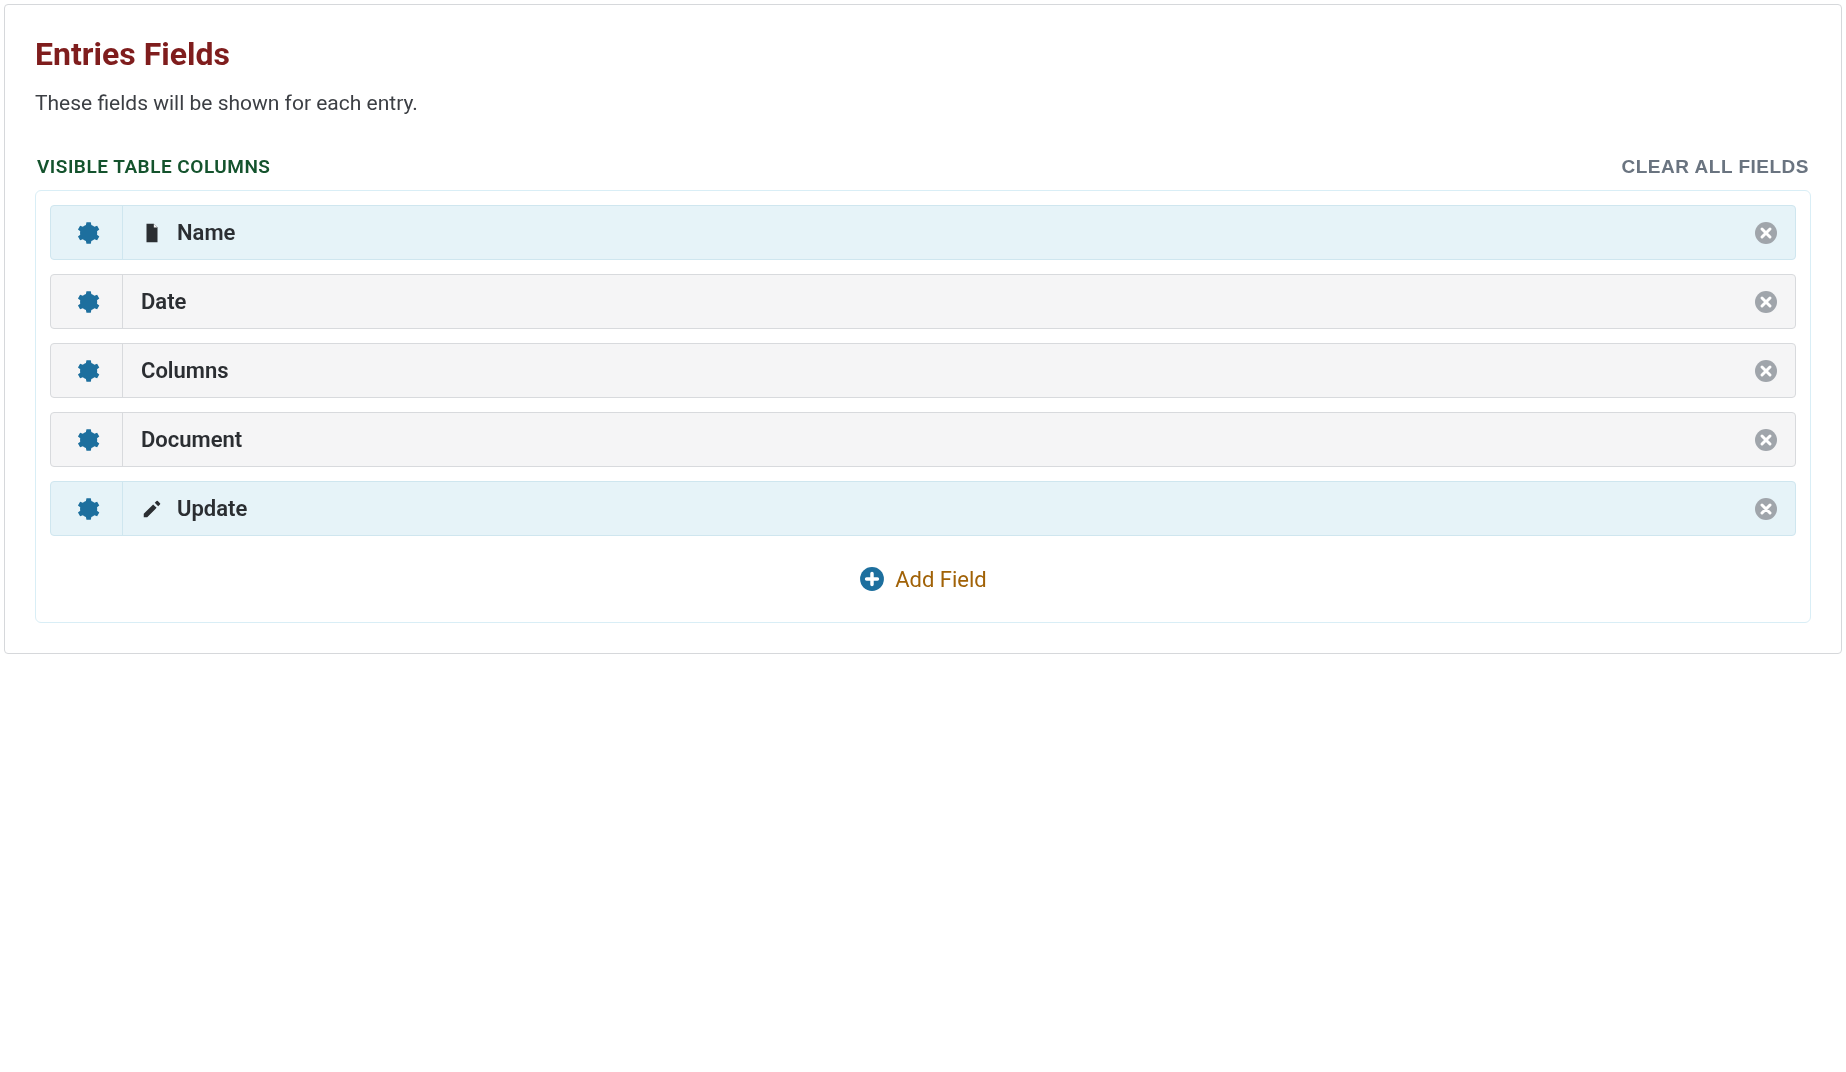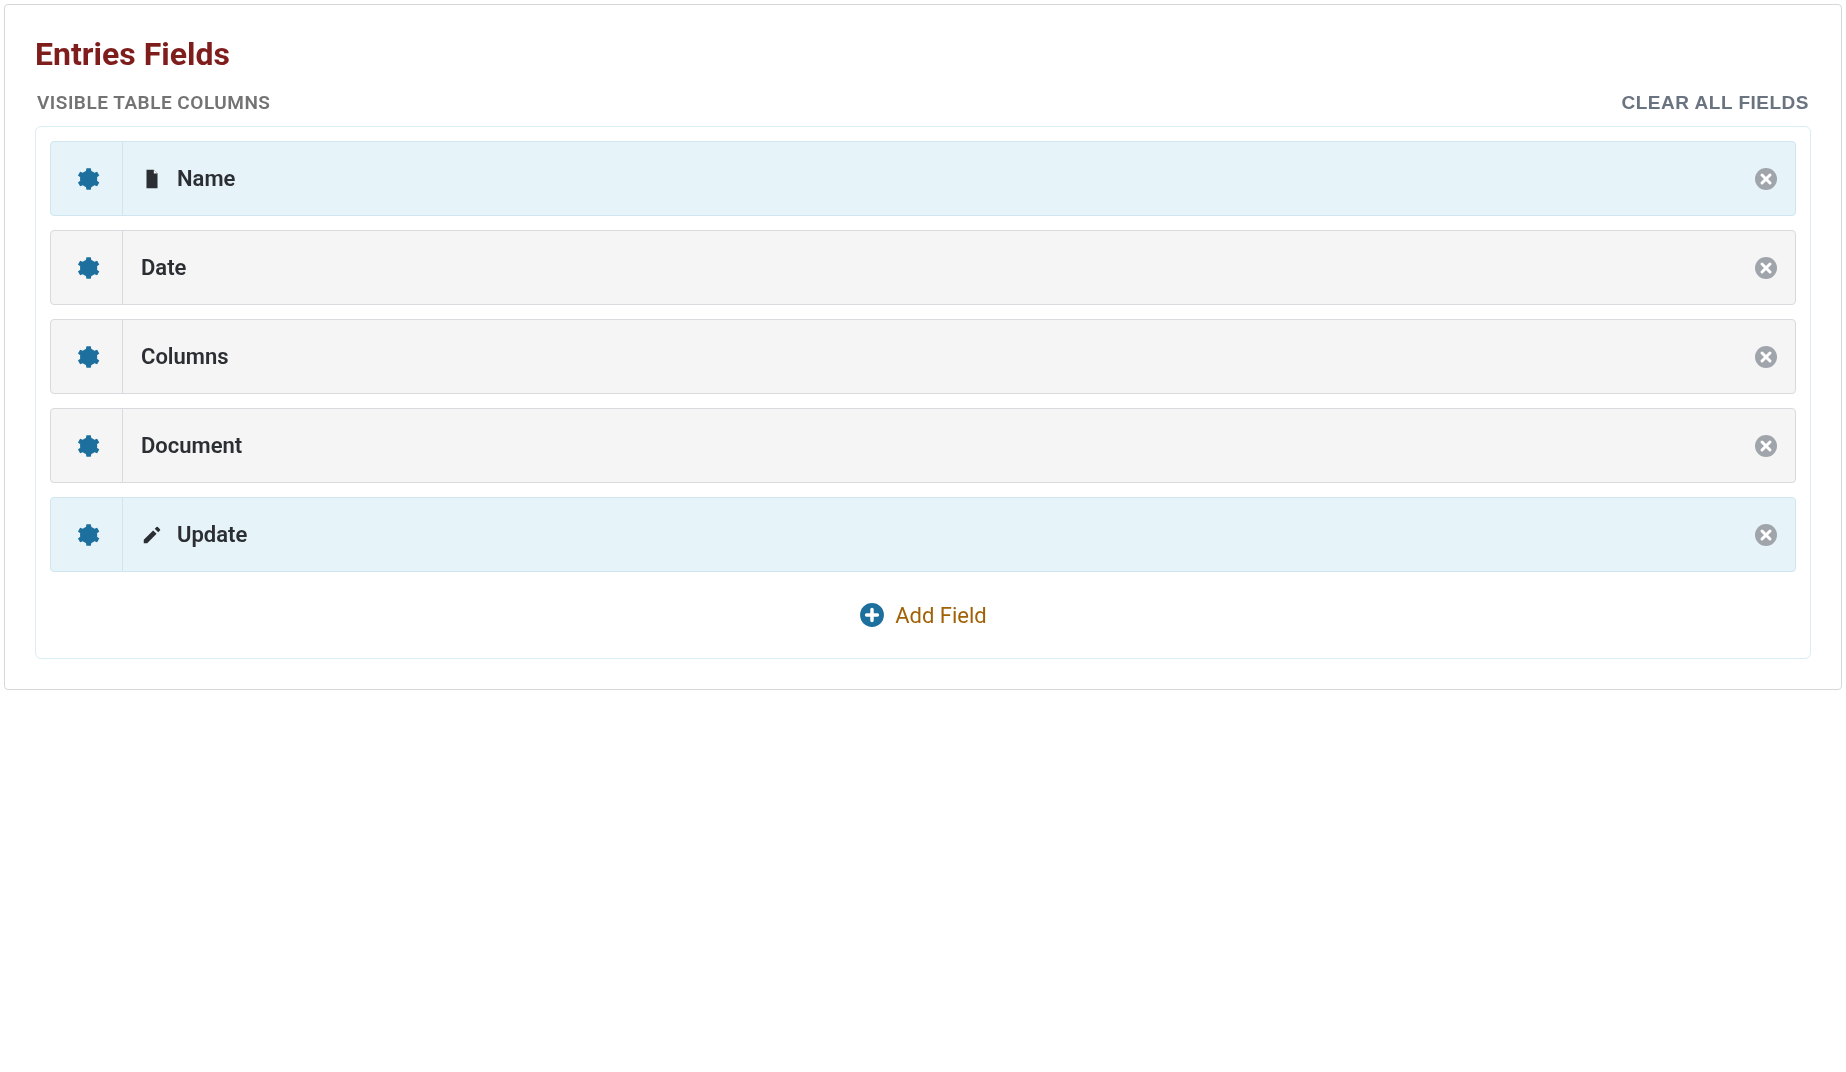--- a/index.html
+++ b/index.html
@@ -32,21 +32,21 @@
   .columns-header {
     display: flex;
     justify-content: space-between;
     align-items: center;
     margin-bottom: 12px;
     padding: 0 2px;
   }
   .columns-label {
     font-size: 19px;
     font-weight: 600;
-    color: #737373;
+    color: #14532d;
     letter-spacing: 0.5px;
     text-transform: uppercase;
   }
   .clear-all {
     font-size: 19px;
     font-weight: 600;
     color: #6a7480;
     letter-spacing: 0.5px;
     text-transform: uppercase;
     cursor: pointer;
@@ -59,21 +59,21 @@
     padding: 14px 14px 30px 14px;
     background: #ffffff;
   }
   .field-row {
     display: flex;
     align-items: stretch;
     border: 1px solid #d8dadd;
     border-radius: 4px;
     background: #f5f5f6;
     margin-bottom: 14px;
-    height: 75px;
+    height: 55px;
     overflow: hidden;
   }
   .field-row.highlighted {
     background: #e6f3f8;
     border-color: #cfe6ef;
   }
   .gear-cell {
     width: 72px;
     display: flex;
     align-items: center;
@@ -164,20 +164,21 @@
     color: #a16207;
     font-weight: 400;
   }
 </style>
 </head>
 <body>
 
 <div class="outer-panel">
 
   <h1 class="page-title">Entries Fields</h1>
+  <p class="page-subtitle">These fields will be shown for each entry.</p>
 
   <div class="columns-header">
     <div class="columns-label">Visible Table Columns</div>
     <button class="clear-all">Clear all fields</button>
   </div>
 
   <div class="fields-box">
     <div id="fields-list">
         <div class="field-row highlighted">
           <div class="gear-cell">

